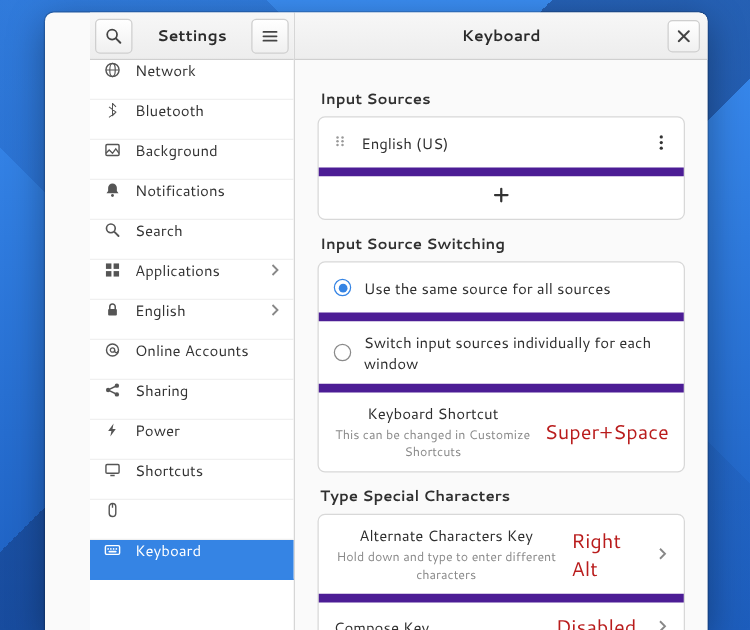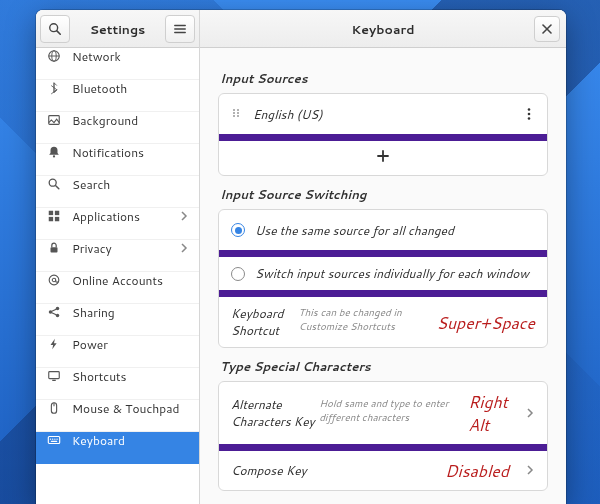--- a/index.html
+++ b/index.html
@@ -14,21 +14,21 @@
       linear-gradient(45deg, rgba(255,255,255,0) 35%, rgba(30,90,180,0.35) 35%, rgba(30,90,180,0.35) 65%, rgba(255,255,255,0) 65%),
       linear-gradient(180deg,#3a8cf0,#1d5fc0);
   }
   .window {
     position:absolute; top:10px; left:36px; width:530px; height:494px;
     background:#fafafa; border-radius:7px 7px 0 0;
     box-shadow:0 8px 30px rgba(0,0,0,0.35), 0 0 0 1px rgba(0,0,0,0.18);
     display:flex; overflow:hidden;
   }
   
-  .sidebar { width:164px; flex-shrink:0; display:flex; flex-direction:column; background:#fff; border-right:1px solid #d6d6d6;}
+  .sidebar { width:164px; flex-shrink:0; display:flex; flex-direction:column; background:#fff; border-right:1px solid #d6d6d6;margin-left:36px;}
   .hdr { height:38px; background:linear-gradient(#f7f7f7,#ededed); border-bottom:1px solid #cfcfcf;
     display:flex; align-items:center; }
   .sidebar .hdr { gap:0; }
   .hbtn { width:30px; height:28px; margin:0 4px; border:1px solid #cfcfcf; border-radius:4px;
     background:linear-gradient(#ffffff,#f0f0f0); display:flex; align-items:center; justify-content:center; color:#444;}
   .hbtn svg { width:14px; height:14px; }
   .htitle { flex:1; text-align:center; font-weight:700; font-size:12.5px; color:#2c2c2c;}
   .side-list { flex:1; overflow-y:auto; }
   .sitem { height:32px; display:flex; align-items:flex-start; padding:0 10px; gap:10px; font-size:12px; color:#333; border-bottom:1px solid #f0f0f0; cursor:pointer;}
   .sitem.selected { background:#3584e4; color:#fff; border-bottom-color:#3584e4;}
@@ -36,34 +36,34 @@
   .sitem.selected .sicon { color:#fff; }
   .sicon svg { width:14px; height:14px; }
   .chev { margin-left:auto; color:#888; }
   .chev svg{width:10px;height:10px;}
   
   .main { flex:1; display:flex; flex-direction:column; background:#fafafa;}
   .main .hdr { position:relative; justify-content:center;}
   .close { position:absolute; right:6px; width:26px; height:26px; border:1px solid #cfcfcf; border-radius:4px;
     background:linear-gradient(#ffffff,#f0f0f0); display:flex; align-items:center; justify-content:center; color:#444;}
   .close svg{width:10px;height:10px;}
-  .content { flex:1; overflow-y:auto; padding:12px 18px;font-style:italic; }
+  .content { flex:1; overflow-y:auto; padding:12px 18px; }
   .sect-title { font-weight:700; font-size:12px; color:#303030; margin:10px 0 6px 2px;}
   .panel { background:#fff; border:1px solid #d8d8d8; border-radius:6px; }
   .row { display:flex; align-items:center; min-height:40px; padding:8px 12px; gap:10px; font-size:12px; color:#2e2e2e; border-top:7px solid #4c1d95;}
   .panel .row:first-child { border-top:none; }
   .row.addrow{justify-content:center;color:#333;}
   .drag { color:#999; flex-shrink:0;}
   .drag svg{width:12px;height:12px;}
   .kebab { margin-left:auto; color:#333; display:flex; align-items:center;}
   .kebab svg{width:12px;height:14px;}
   .radio { width:14px; height:14px; border:1.5px solid #8a8a8a; border-radius:50%; flex-shrink:0; display:flex; align-items:center; justify-content:center;}
   .radio.checked { border-color:#3584e4;}
   .radio.checked::after{content:""; width:7px; height:7px; background:#3584e4; border-radius:50%;}
-  .rowcol{display:flex;flex-direction:row;gap:2px;}
+  .rowcol{display:flex;flex-direction:column;gap:2px;text-align:center;}
   .sub{font-size:10px;color:#8a8a8a;}
   .rval{margin-left:auto;color:#b91c1c;font-size:16px;}
   .rchev{color:#888;margin-left:6px;}
   .rchev svg{width:10px;height:10px;}
   .plus svg{width:14px;height:14px;}
   ::-webkit-scrollbar{width:10px}
   ::-webkit-scrollbar-thumb{background:#c9c9c9;border-radius:5px;border:2px solid #fafafa}
   ::-webkit-scrollbar-track{background:transparent}
 </style>
 </head>
@@ -149,21 +149,21 @@
               <path d="M3 1l4 4-4 4" fill="none" stroke="currentColor" stroke-width="1.5"></path>
             </svg></span>
       </div>
       <div class="sitem">
         <span class="sicon">
             <svg viewBox="0 0 16 16">
               <rect x="4" y="7" width="8" height="6" rx="1" fill="currentColor"></rect>
               <path d="M5.5 7V5a2.5 2.5 0 0 1 5 0v2" fill="none" stroke="currentColor" stroke-width="1.4"></path>
             </svg>
           </span>
-        <span>Privacy</span>
+        <span>English</span>
         <span class="chev"><svg viewBox="0 0 10 10">
               <path d="M3 1l4 4-4 4" fill="none" stroke="currentColor" stroke-width="1.5"></path>
             </svg></span>
       </div>
       <div class="sitem">
         <span class="sicon">
             <svg viewBox="0 0 16 16">
               <circle cx="8" cy="8" r="5.5" fill="none" stroke="currentColor" stroke-width="1.3"></circle>
               <circle cx="8" cy="8" r="2" fill="none" stroke="currentColor" stroke-width="1.2"></circle>
               <path d="M10 8v1a1.5 1.5 0 0 0 3 0" fill="none" stroke="currentColor" stroke-width="1.2"></path>
@@ -200,21 +200,20 @@
           </span>
         <span>Shortcuts</span>
       </div>
       <div class="sitem">
         <span class="sicon">
             <svg viewBox="0 0 16 16">
               <rect x="5" y="2" width="6" height="12" rx="3" fill="none" stroke="currentColor" stroke-width="1.3"></rect>
               <line x1="8" y1="2" x2="8" y2="6" stroke="currentColor" stroke-width="1.2"></line>
             </svg>
           </span>
-        <span>Mouse &amp; Touchpad</span>
       </div>
       <div class="sitem selected">
         <span class="sicon">
             <svg viewBox="0 0 16 16">
               <rect x="1.5" y="4" width="13" height="8" rx="1.2" fill="none" stroke="currentColor" stroke-width="1.3"></rect>
               <line x1="4" y1="7" x2="4" y2="7" stroke="currentColor" stroke-width="1.6" stroke-linecap="round"></line>
               <line x1="6.5" y1="7" x2="6.5" y2="7" stroke="currentColor" stroke-width="1.6" stroke-linecap="round"></line>
               <line x1="9" y1="7" x2="9" y2="7" stroke="currentColor" stroke-width="1.6" stroke-linecap="round"></line>
               <line x1="11.5" y1="7" x2="11.5" y2="7" stroke="currentColor" stroke-width="1.6" stroke-linecap="round"></line>
               <line x1="5" y1="9.5" x2="11" y2="9.5" stroke="currentColor" stroke-width="1.5" stroke-linecap="round"></line>
@@ -262,41 +261,41 @@
                 <line x1="7" y1="2" x2="7" y2="12" stroke="currentColor" stroke-width="1.8" stroke-linecap="round"></line>
                 <line x1="2" y1="7" x2="12" y2="7" stroke="currentColor" stroke-width="1.8" stroke-linecap="round"></line>
               </svg></span>
         </div>
       </div>
 
       <div class="sect-title">Input Source Switching</div>
       <div class="panel">
         <div class="row">
           <span class="radio checked"></span>
-          <span>Use the same source for all changed</span>
+          <span>Use the same source for all sources</span>
         </div>
         <div class="row">
           <span class="radio"></span>
           <span>Switch input sources individually for each window</span>
         </div>
         <div class="row">
           <div class="rowcol">
             <span>Keyboard Shortcut</span>
             <span class="sub">This can be changed in Customize Shortcuts</span>
           </div>
           <span class="rval">Super+Space</span>
         </div>
       </div>
 
       <div class="sect-title">Type Special Characters</div>
       <div class="panel">
         <div class="row">
           <div class="rowcol">
             <span>Alternate Characters Key</span>
-            <span class="sub">Hold same and type to enter different characters</span>
+            <span class="sub">Hold down and type to enter different characters</span>
           </div>
           <span class="rval">Right Alt</span>
           <span class="rchev"><svg viewBox="0 0 10 10">
                 <path d="M3 1l4 4-4 4" fill="none" stroke="currentColor" stroke-width="1.5"></path>
               </svg></span>
         </div>
         <div class="row">
           <span>Compose Key</span>
           <span class="rval">Disabled</span>
           <span class="rchev"><svg viewBox="0 0 10 10">

